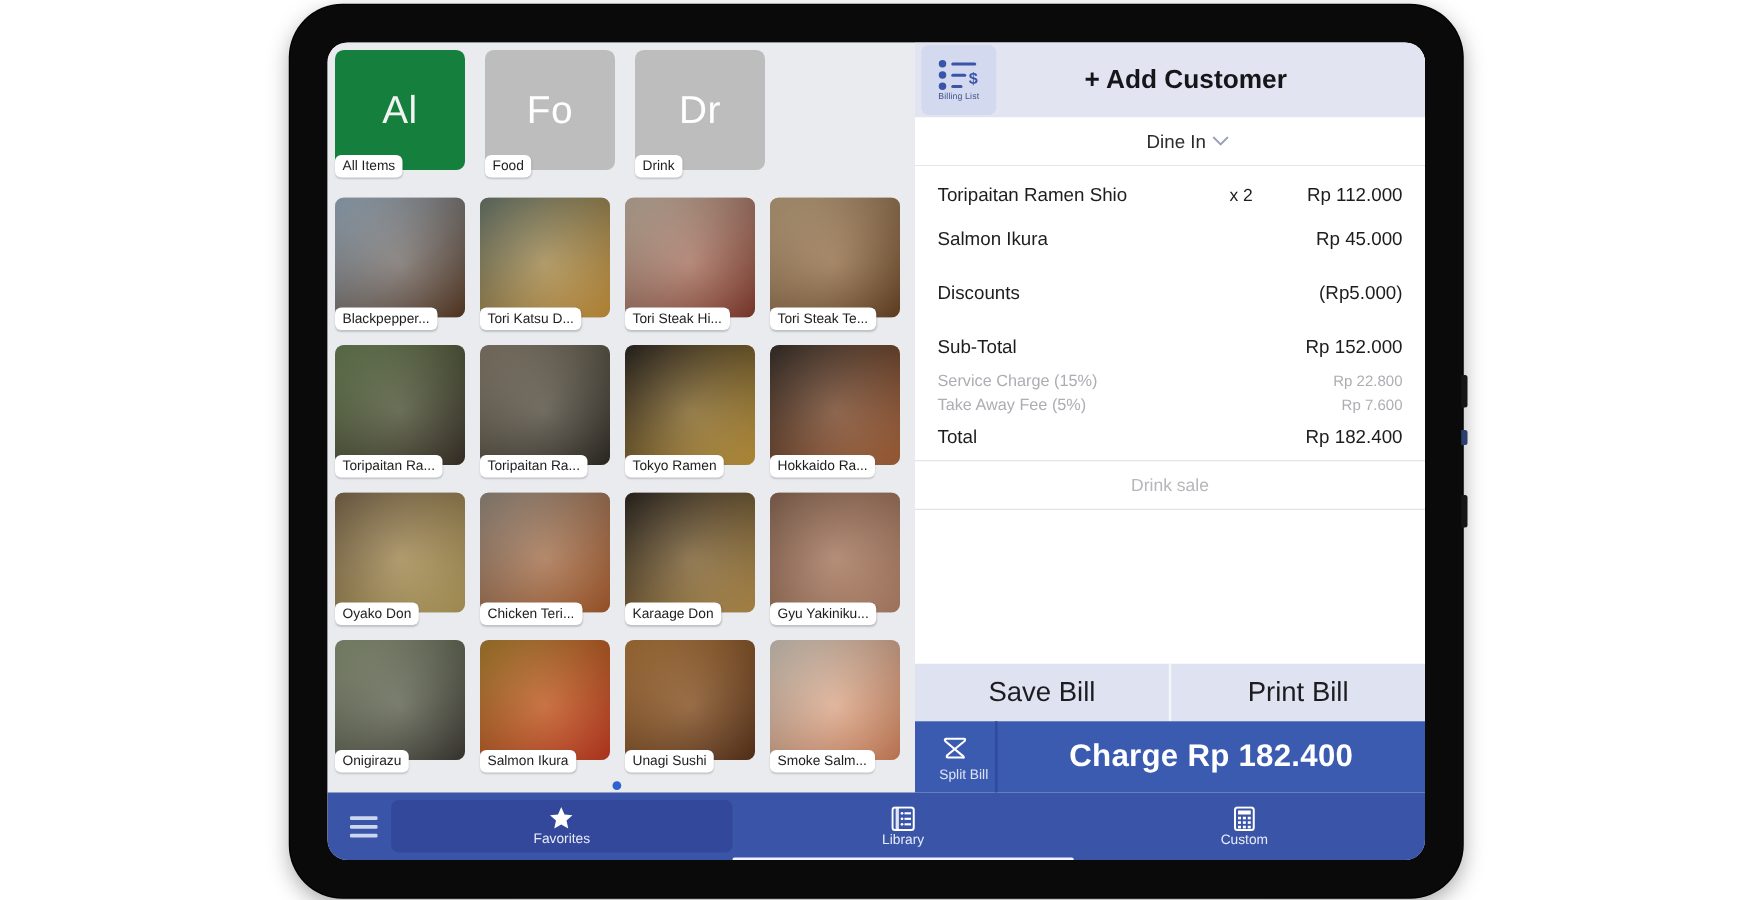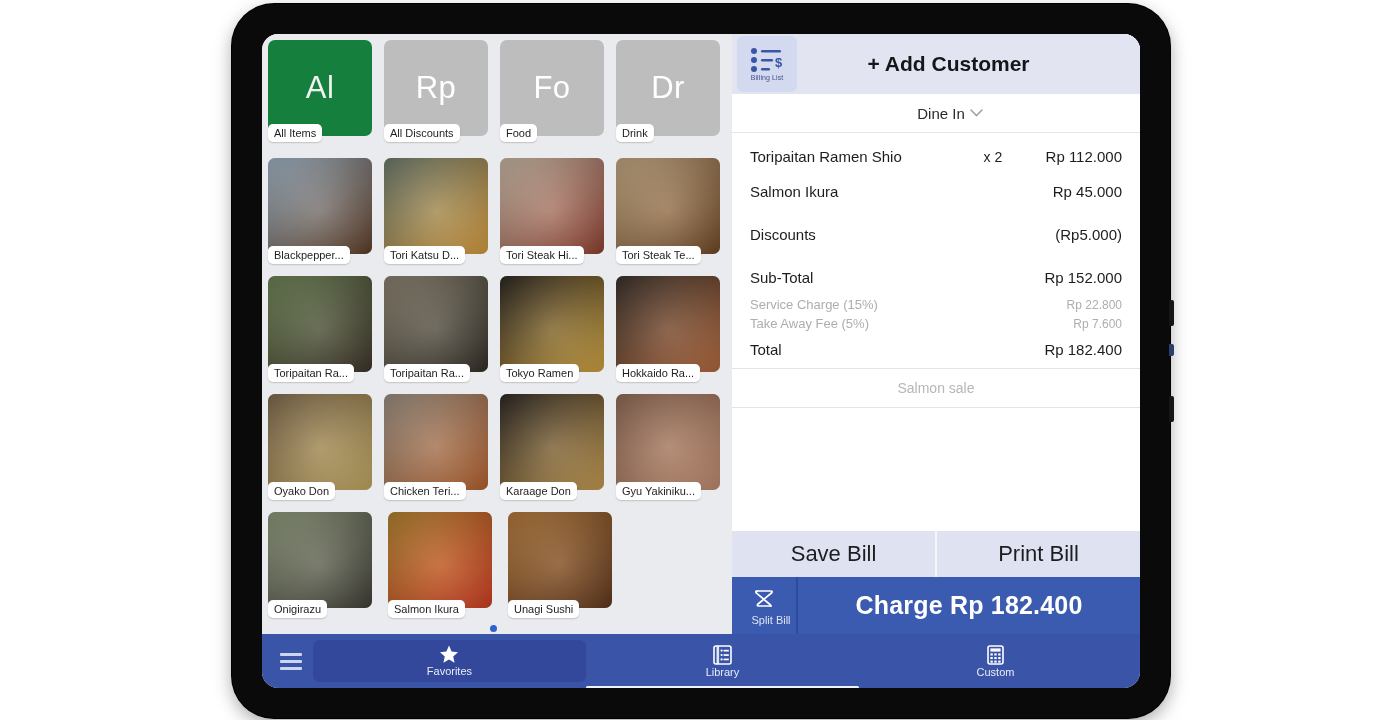--- a/index.html
+++ b/index.html
@@ -262,26 +262,20 @@
 
         <div class="grid-row">
           <div class="cell cat">
             <div class="tile-card selected">
               <div class="tile-letters">Al</div>
             </div>
             <div class="label-chip">All Items</div>
           </div>
           <div class="cell cat">
             <div class="tile-card">
-              <div class="tile-letters">Rp</div>
-            </div>
-            <div class="label-chip">All Discounts</div>
-          </div>
-          <div class="cell cat">
-            <div class="tile-card">
               <div class="tile-letters">Fo</div>
             </div>
             <div class="label-chip">Food</div>
           </div>
           <div class="cell cat">
             <div class="tile-card">
               <div class="tile-letters">Dr</div>
             </div>
             <div class="label-chip">Drink</div>
           </div>
@@ -377,20 +371,26 @@
                 <div class="tile-card">
                   <div class="photo" style="background:linear-gradient(140deg,#b1832f 0%,#cf3a1e 100%)"></div>
                 </div>
                 <div class="label-chip">Salmon Ikura</div>
               </div>
               <div class="cell">
                 <div class="tile-card">
                   <div class="photo" style="background:linear-gradient(140deg,#b67b3c 0%,#5d3318 100%)"></div>
                 </div>
                 <div class="label-chip">Unagi Sushi</div>
+              </div>
+              <div class="cell">
+                <div class="tile-card">
+                  <div class="photo" style="background:linear-gradient(140deg,#d8cfc2 0%,#e0895e 100%)"></div>
+                </div>
+                <div class="label-chip">Smoke Salm...</div>
               </div>
             </div>
           </div>
 
         <div id="page-dots">
           <div class="dot"></div>
         </div>
       </div>
 
       <div id="order">
@@ -449,21 +449,21 @@
             <span class="amt">Rp 7.600</span>
           </div>
 
           <div class="line total">
             <span class="name">Total</span>
             <span class="amt">Rp 182.400</span>
           </div>
         </div>
 
         <div id="clear-sale-wrap">
-          <span id="clear-sale">Salmon sale</span>
+          <span id="clear-sale">Drink sale</span>
         </div>
 
         <div id="order-spacer"></div>
 
         <div id="bill-actions">
           <div class="act">Save Bill</div>
           <div class="divider"></div>
           <div class="act">Print Bill</div>
         </div>
 

